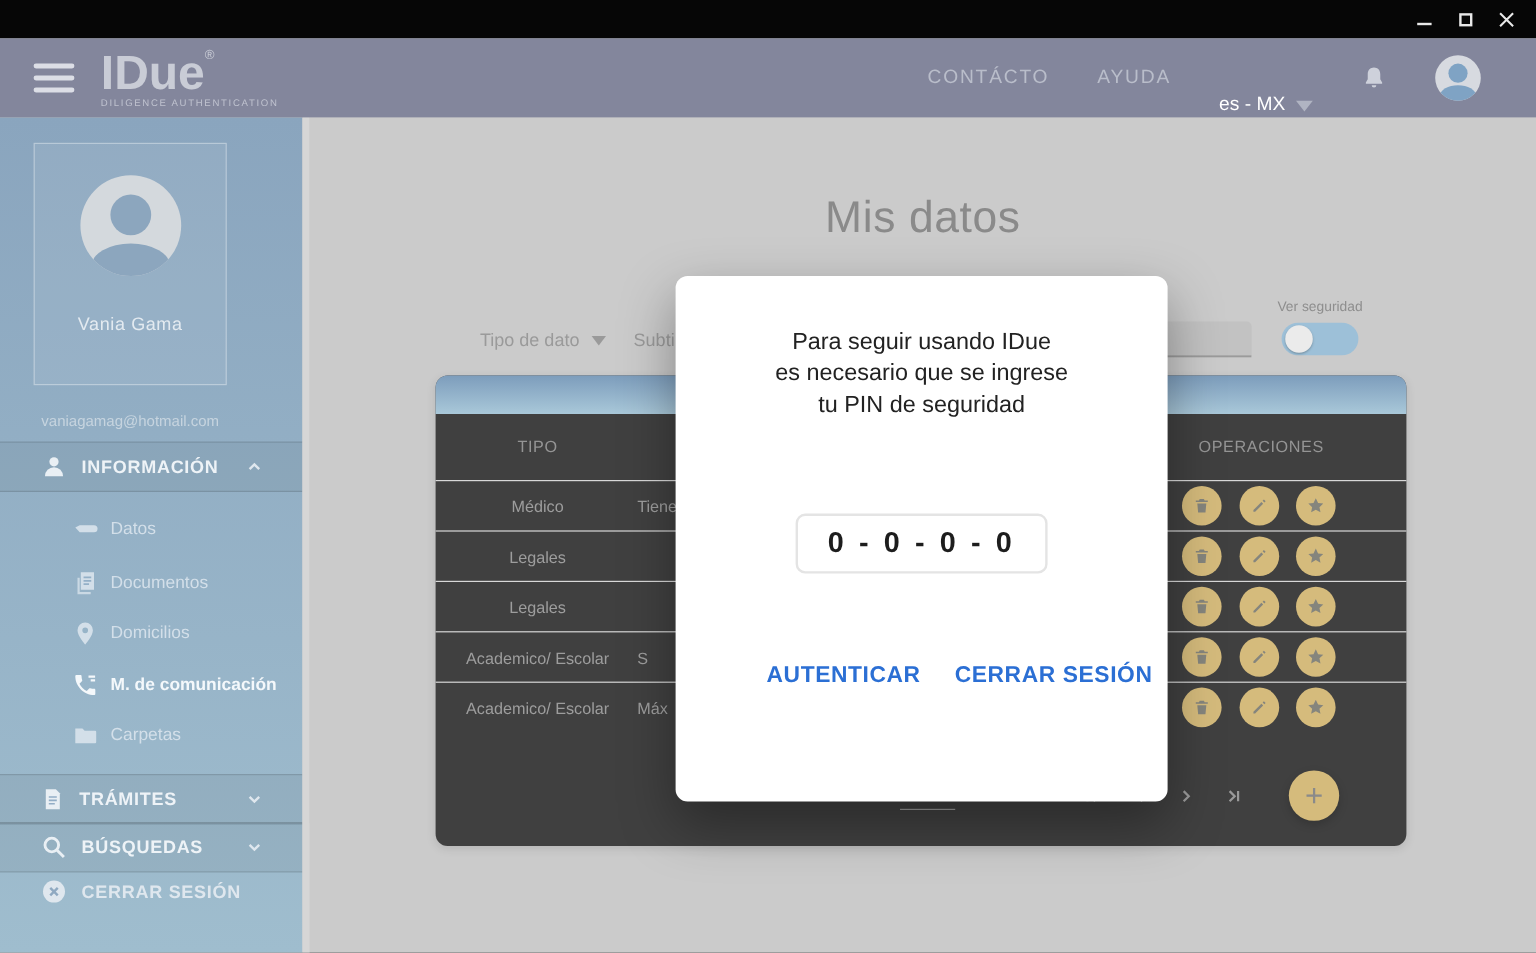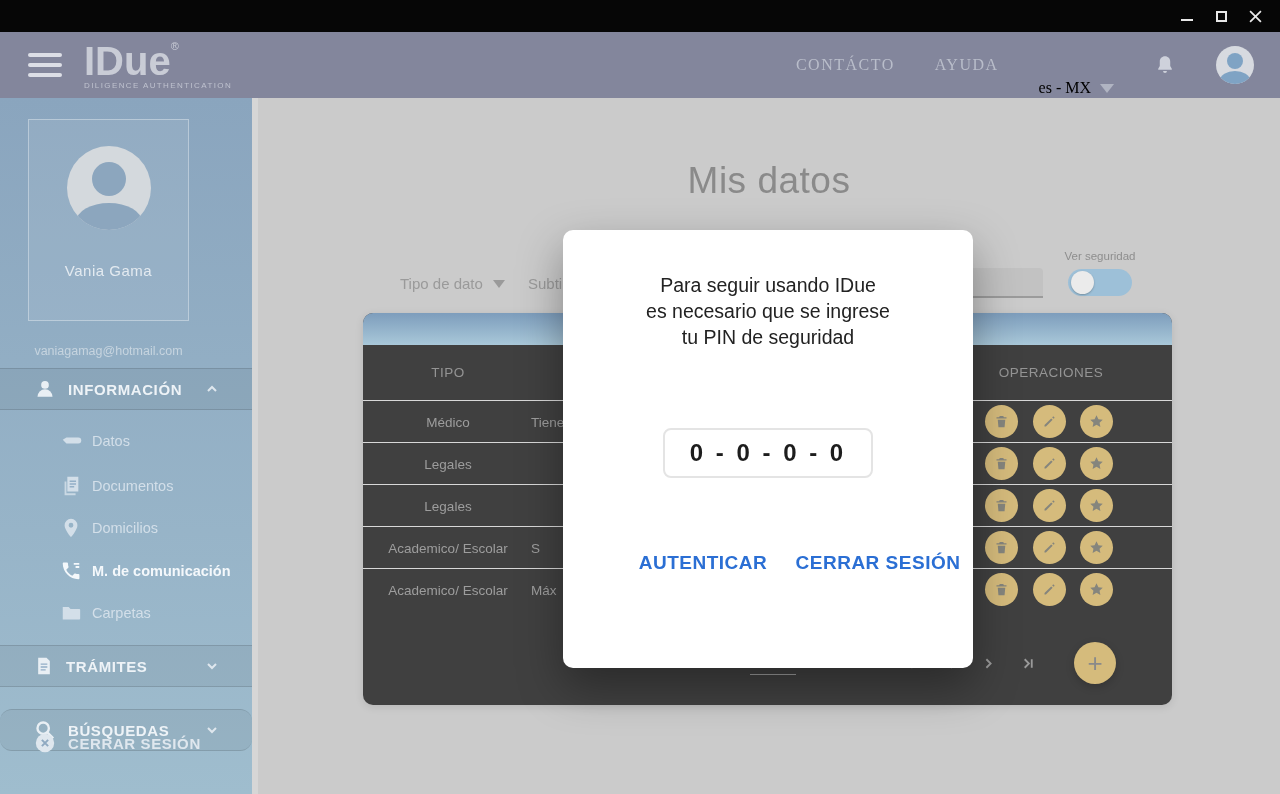--- a/index.html
+++ b/index.html
@@ -16,23 +16,23 @@
   .maximize-box{width:11px;height:11px;border:2px solid #e8e8e8;}
   
   .header{position:absolute;left:0;top:32px;width:1280px;height:66px;background:#83869c;
     display:flex;align-items:center;}
   .hamburger{margin-left:28px;display:flex;flex-direction:column;gap:6px;cursor:pointer;}
   .hamburger span{display:block;width:34px;height:4px;border-radius:2px;background:#dcdee6;}
   .logo{margin-left:22px;line-height:1;}
   .logo-main{font-size:40px;font-weight:600;color:#c9ccd6;letter-spacing:0;}
   .logo-reg{font-size:11px;vertical-align:top;color:#c9ccd6;}
   .logo-sub{font-size:8px;letter-spacing:1.4px;color:#bfc2cf;margin-top:1px;}
-  .header-right{margin-left:auto;display:flex;align-items:center;gap:40px;padding-right:26px;font-family:Liberation Serif, serif;}
+  .header-right{margin-left:auto;display:flex;align-items:center;gap:40px;padding-right:46px;}
   .header-link{font-size:16px;letter-spacing:1.5px;color:#b9bdca;cursor:pointer;}
-  .lang{display:flex;align-items:center;gap:9px;color:#000000;font-size:16px;cursor:pointer;margin-top:46px;}
+  .lang{display:flex;align-items:center;gap:9px;color:#ffffff;font-size:16px;cursor:pointer;margin-top:46px;}
   .caret-down{width:0;height:0;border-left:7px solid transparent;border-right:7px solid transparent;
     border-top:9px solid #b0b4c2;}
   .bell{color:#ced1db;}
   .header-avatar{width:38px;height:38px;border-radius:50%;background:#d7dae0;overflow:hidden;position:relative;cursor:pointer;}
   .header-avatar .head{position:absolute;left:50%;top:7px;transform:translateX(-50%);width:16px;height:16px;border-radius:50%;background:#7fa3c4;}
   .header-avatar .body{position:absolute;left:50%;top:25px;transform:translateX(-50%);width:30px;height:18px;border-radius:50%;background:#7fa3c4;}
   
   .sidebar{position:absolute;left:0;top:98px;width:252px;height:696px;
     background:linear-gradient(180deg,#8aa5be 0%,#9fbdce 100%);}
   .sidebar-strip{position:absolute;left:252px;top:98px;width:6px;height:696px;background:#d6d6d6;}
@@ -232,21 +232,21 @@
             <path d="M8 9h8v1.6H8zm0 3.4h8V14H8zm0 3.4h6v1.6H8z" fill="#93aec6"></path>
           </svg>
       </span>
       <span class="label">TRÁMITES</span>
       <span class="chev">
         <svg width="16" height="16" viewBox="0 0 24 24" fill="none" stroke="currentColor" stroke-width="3">
             <polyline points="6,9 12,15 18,9"></polyline>
           </svg>
       </span>
     </div>
-    <div class="nav-band" style="top:611px;border-radius:12px;">
+    <div class="nav-band" style="top:587px;">
       <span class="icon">
         <svg width="22" height="22" viewBox="0 0 24 24" fill="none" stroke="currentColor" stroke-width="2.6">
             <circle cx="10" cy="10" r="6.2"></circle>
             <line x1="14.8" y1="14.8" x2="21" y2="21"></line>
           </svg>
       </span>
       <span class="label">BÚSQUEDAS</span>
       <span class="chev">
         <svg width="16" height="16" viewBox="0 0 24 24" fill="none" stroke="currentColor" stroke-width="3">
             <polyline points="6,9 12,15 18,9"></polyline>

